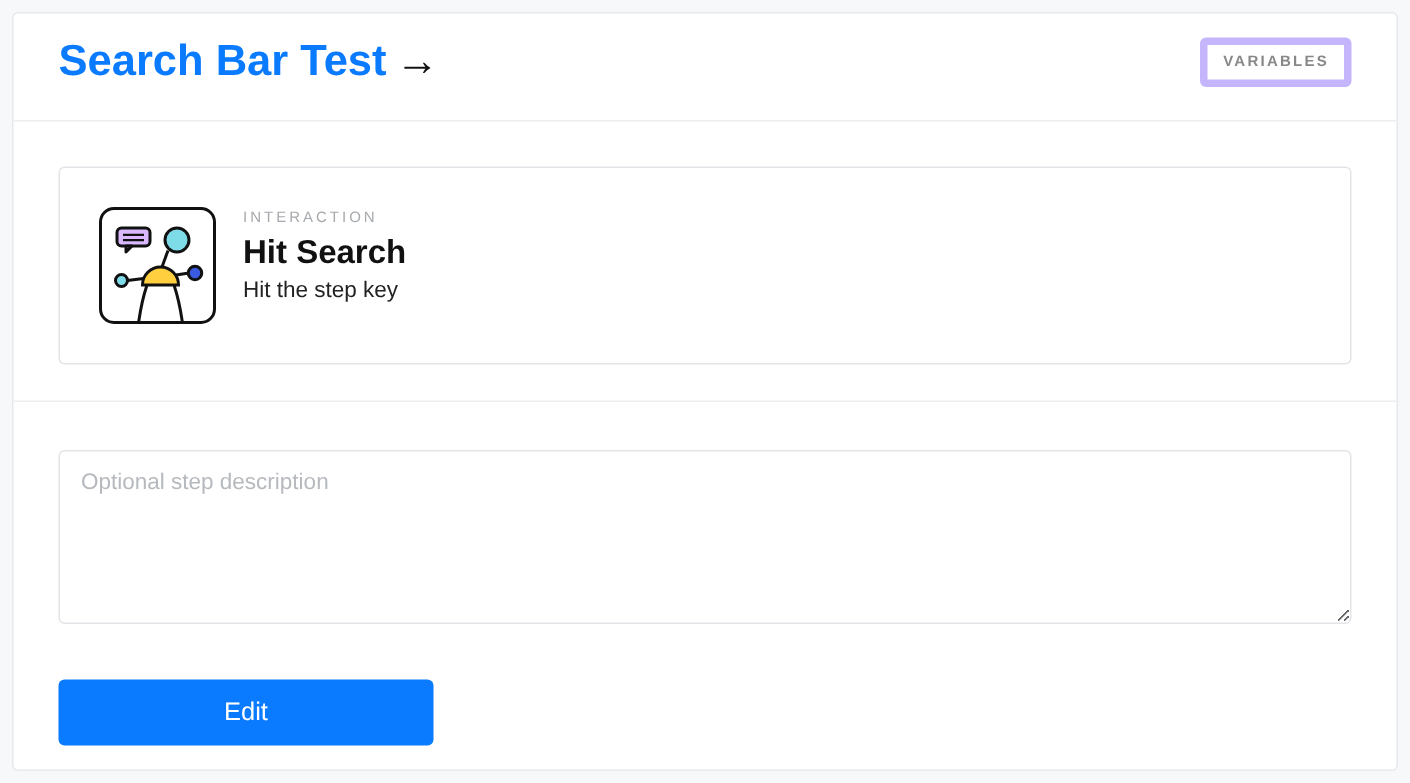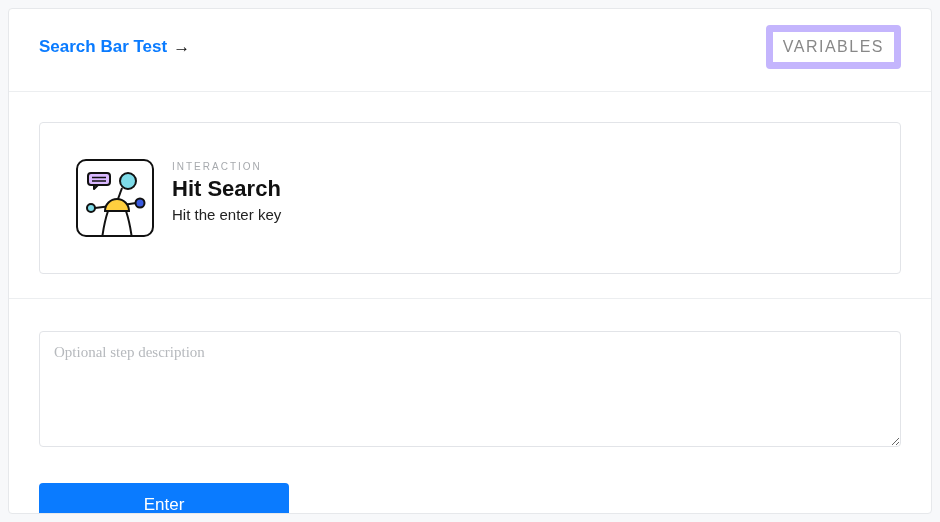--- a/index.html
+++ b/index.html
@@ -18,52 +18,53 @@
       overflow: hidden;
     }
     .header {
       display: flex;
       align-items: center;
       justify-content: space-between;
       padding: 16px 30px 22px 30px;
       border-bottom: 1px solid #eceef0;
     }
     .breadcrumb {
-      font-size: 17px;
+      font-size: 29px;
       font-weight: 700;
       color: #111;
       display: flex;
       align-items: center;
       gap: 6px;
     }
     .breadcrumb .link {
       color: #0a7bff;
       text-decoration: none;
       cursor: pointer;
     }
     .breadcrumb .arrow { color: #111; }
     .variables-btn {
-      border: 7px solid #c4b5fd;
+      border: 5px solid #c4b5fd;
       background: #fff;
       color: #888;
-      font-size: 16px;
+      font-size: 10px;
       letter-spacing: 1.5px;
       padding: 6px 10px;
       border-radius: 4px;
       cursor: pointer;
       text-transform: uppercase;
+      font-weight: bold;
     }
     .section {
       padding: 30px 30px 24px 30px;
       border-bottom: 1px solid #eceef0;
     }
     .step-box {
       border: 1px solid #e2e4e8;
       border-radius: 4px;
-      padding: 36px;
+      padding: 26px;
       display: flex;
       gap: 18px;
       align-items: flex-start;
     }
     .step-icon {
       width: 78px;
       height: 78px;
       border: 2px solid #111;
       border-radius: 10px;
       background: #fff;
@@ -92,21 +93,21 @@
     .body-section {
       padding: 32px 30px 30px 30px;
     }
     .desc-area {
       width: 100%;
       min-height: 116px;
       border: 1px solid #e2e4e8;
       border-radius: 4px;
       padding: 12px 14px;
       font-size: 15px;
-      font-family: Liberation Serif, serif;
+      font-family: Liberation Sans, sans-serif;
       color: #333;
       resize: both;
     }
     .desc-area::placeholder { color: #b6b9bd; }
     .save-btn {
       margin-top: 32px;
       width: 250px;
       height: 44px;
       background: #0a7bff;
       color: #fff;
@@ -152,23 +153,23 @@
 
           <path d="M 27 50 A 12 12 0 0 1 51 50 Z" fill="#ffcf3f" stroke="#111" stroke-width="2"></path>
 
           <path d="M 30 50 Q 26 62 24 78" fill="none" stroke="#111" stroke-width="2"></path>
           <path d="M 48 50 Q 52 62 54 78" fill="none" stroke="#111" stroke-width="2"></path>
         </svg>
       </div>
       <div class="step-meta">
         <div class="step-category">INTERACTION</div>
         <div class="step-title">Hit Search</div>
-        <div class="step-desc">Hit the enter key</div>
+        <div class="step-desc">Hit the step key</div>
       </div>
     </div>
   </div>
 
   <div class="body-section">
     <textarea class="desc-area" placeholder="Optional step description" style=""></textarea>
-    <button class="save-btn">Enter</button>
+    <button class="save-btn">Edit</button>
   </div>
 
 </div>
 
 </body></html>

